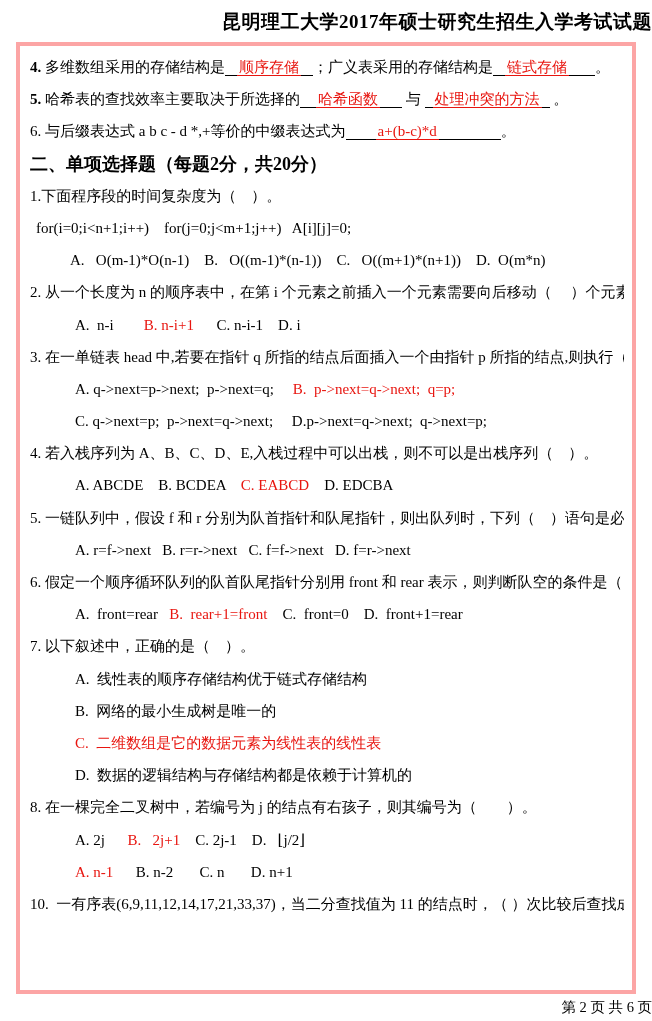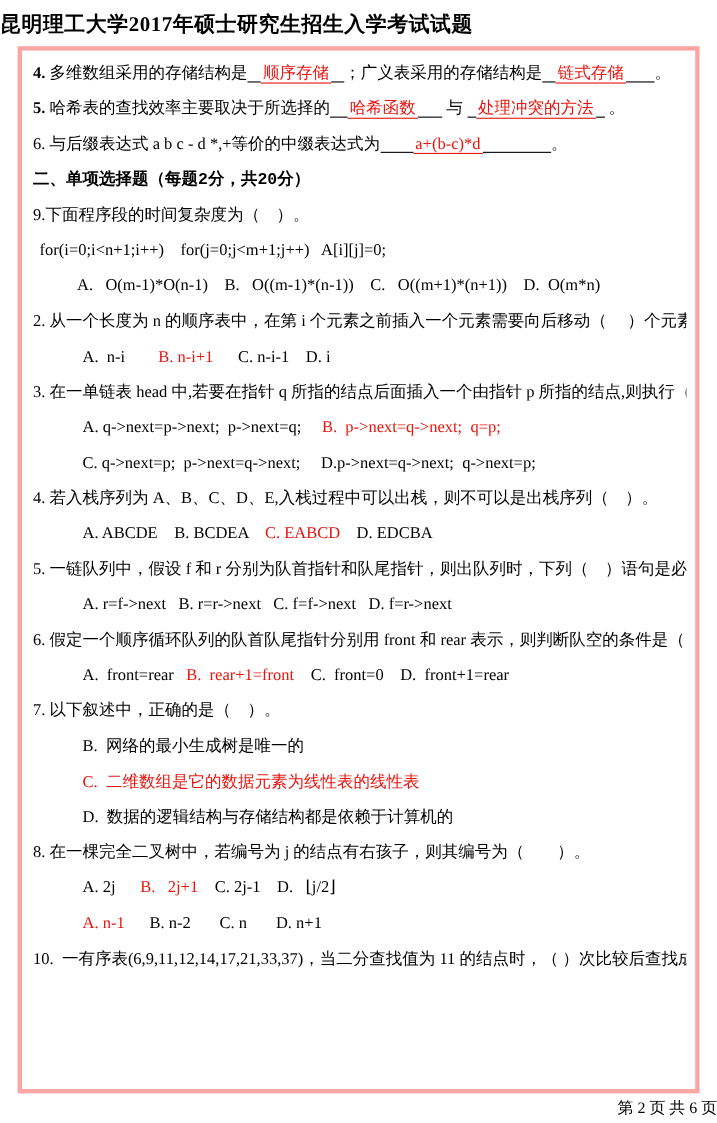--- a/index.html
+++ b/index.html
@@ -9,21 +9,21 @@
   }
   body {
     width: 652px;
     height: 1021px;
     font-family: "Liberation Serif", "DejaVu Serif", serif;
     color: #000000;
     position: relative;
     overflow: hidden;
   }
   .page-title {
-    text-align: left;
+    text-align: right;
     font-size: 19px;
     font-weight: bold;
     letter-spacing: 0.5px;
     padding-top: 9px;
     height: 31px;
     white-space: pre;
   }
   .exam-box {
     margin: 2px 16px 0 16px;
     border: 4px solid #fca5a5;
@@ -35,21 +35,21 @@
     height: 32.2px;
     line-height: 32.2px;
     white-space: pre;
     font-size: 15px;
     overflow: hidden;
   }
   .line.q    { margin-left: 0; }
   .line.opt  { margin-left: 45px; }
   .line.opt1 { margin-left: 40px; }
   .line.code { margin-left: 6px; }
-  .line.sect { font-weight: bold; font-size: 15px; font-family: Liberation Mono, monospace; }
+  .line.sect { font-weight: bold; font-size: 18px; }
   .seg { }
   .seg.bold { font-weight: bold; }
   .seg.red { color: var(--answer-red, #e8150f); }
   .seg.ul-red {
     color: var(--answer-red, #e8150f);
     border-bottom: 1.6px solid var(--answer-red, #e8150f);
     padding: 0 2px;
   }
   .seg.blank {
     display: inline-block;
@@ -67,35 +67,36 @@
 </head>
 <body style="--answer-red: #e8150f;">
 
 <div class="page-title">昆明理工大学2017年硕士研究生招生入学考试试题</div>
 
 <div class="exam-box">
     <div class="line q"><span class="seg bold">4.</span><span class="seg"> 多维数组采用的存储结构是</span><span class="seg blank" style="width: 12px;"></span><span class="seg ul-red">顺序存储</span><span class="seg blank" style="width: 12px;"></span><span class="seg">；广义表采用的存储结构是</span><span class="seg blank" style="width: 12px;"></span><span class="seg ul-red">链式存储</span><span class="seg blank" style="width: 26px;"></span><span class="seg">。</span></div>
     <div class="line q"><span class="seg bold">5.</span><span class="seg"> 哈希表的查找效率主要取决于所选择的</span><span class="seg blank" style="width: 16px;"></span><span class="seg ul-red">哈希函数</span><span class="seg blank" style="width: 22px;"></span><span class="seg"> 与 </span><span class="seg blank" style="width: 8px;"></span><span class="seg ul-red">处理冲突的方法</span><span class="seg blank" style="width: 8px;"></span><span class="seg"> 。</span></div>
     <div class="line q"><span class="seg">6. 与后缀表达式 a b c - d *,+等价的中缀表达式为</span><span class="seg blank" style="width: 30px;"></span><span class="seg ul-red">a+(b-c)*d</span><span class="seg blank" style="width: 62px;"></span><span class="seg">。</span></div>
     <div class="line sect"><span class="seg bold">二、单项选择题（每题2分，共20分）</span></div>
-    <div class="line q"><span class="seg">9.下面程序段的时间复杂度为（　）。</span></div>
+    <div class="line q"><span class="seg">1.下面程序段的时间复杂度为（　）。</span></div>
     <div class="line code"><span class="seg">for(i=0;i&lt;n+1;i++)    for(j=0;j&lt;m+1;j++)   A[i][j]=0;</span></div>
     <div class="line opt1"><span class="seg">A.   O(m-1)*O(n-1)    B.   O((m-1)*(n-1))    C.   O((m+1)*(n+1))    D.  O(m*n)</span></div>
     <div class="line q"><span class="seg">2. 从一个长度为 n 的顺序表中，在第 i 个元素之前插入一个元素需要向后移动（　 ）个元素。</span></div>
     <div class="line opt"><span class="seg">A.  n-i        </span><span class="seg red">B. n-i+1</span><span class="seg">      C. n-i-1    D. i</span></div>
     <div class="line q"><span class="seg">3. 在一单链表 head 中,若要在指针 q 所指的结点后面插入一个由指针 p 所指的结点,则执行（ ）。</span></div>
     <div class="line opt"><span class="seg">A. q-&gt;next=p-&gt;next;  p-&gt;next=q;     </span><span class="seg red">B.  p-&gt;next=q-&gt;next;  q=p;</span></div>
     <div class="line opt"><span class="seg">C. q-&gt;next=p;  p-&gt;next=q-&gt;next;     D.p-&gt;next=q-&gt;next;  q-&gt;next=p;</span></div>
     <div class="line q"><span class="seg">4. 若入栈序列为 A、B、C、D、E,入栈过程中可以出栈，则不可以是出栈序列（　）。</span></div>
     <div class="line opt"><span class="seg">A. ABCDE    B. BCDEA    </span><span class="seg red">C. EABCD</span><span class="seg">    D. EDCBA</span></div>
     <div class="line q"><span class="seg">5. 一链队列中，假设 f 和 r 分别为队首指针和队尾指针，则出队列时，下列（　）语句是必要的。</span></div>
     <div class="line opt"><span class="seg">A. r=f-&gt;next   B. r=r-&gt;next   C. f=f-&gt;next   D. f=r-&gt;next</span></div>
     <div class="line q"><span class="seg">6. 假定一个顺序循环队列的队首队尾指针分别用 front 和 rear 表示，则判断队空的条件是（ ）。</span></div>
     <div class="line opt"><span class="seg">A.  front=rear   </span><span class="seg red">B.  rear+1=front</span><span class="seg">    C.  front=0    D.  front+1=rear</span></div>
     <div class="line q"><span class="seg">7. 以下叙述中，正确的是（　）。</span></div>
+    <div class="line opt"><span class="seg">A.  线性表的顺序存储结构优于链式存储结构</span></div>
     <div class="line opt"><span class="seg">B.  网络的最小生成树是唯一的</span></div>
     <div class="line opt"><span class="seg red">C.  二维数组是它的数据元素为线性表的线性表</span></div>
     <div class="line opt"><span class="seg">D.  数据的逻辑结构与存储结构都是依赖于计算机的</span></div>
     <div class="line q"><span class="seg">8. 在一棵完全二叉树中，若编号为 j 的结点有右孩子，则其编号为（　　）。</span></div>
     <div class="line opt"><span class="seg">A. 2j      </span><span class="seg red">B.   2j+1</span><span class="seg">    C. 2j-1    D.   ⌊j/2⌋</span></div>
     <div class="line opt"><span class="seg red">A. n-1</span><span class="seg">      B. n-2       C. n       D. n+1</span></div>
     <div class="line q"><span class="seg">10.  一有序表(6,9,11,12,14,17,21,33,37)，当二分查找值为 11 的结点时，（ ）次比较后查找成功。</span></div>
   </div>
 
 <div class="page-footer">第 2 页 共 6 页</div>

